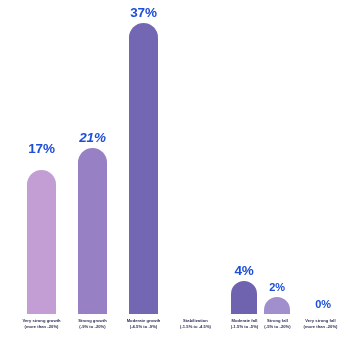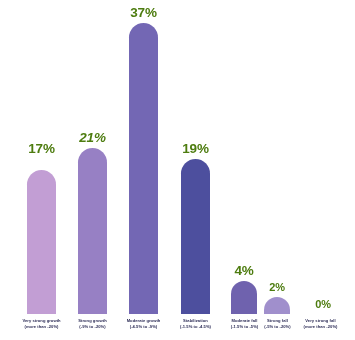--- a/index.html
+++ b/index.html
@@ -30,21 +30,21 @@
     position: absolute;
     bottom: 0;
     display: flex;
     flex-direction: column;
     align-items: center;
     justify-content: flex-end;
   }
   .bar-value {
     font-size: 13.5px;
     font-weight: bold;
-    color: #4d7c0f;
+    color: #1d4ed8;
     line-height: 1;
     margin-bottom: 4px;
     white-space: nowrap;
     letter-spacing: -0.2px;
   }
   .bar-value.small {
     font-size: 11px;
   }
   .bar-shape {
     width: 100%;
@@ -92,24 +92,20 @@
     <div class="bar-group" style="left:78px; width:29px; height:314px;font-style:italic;">
       <div class="bar-value">21%</div>
       <div class="bar-shape" style="height:166px; background:#9780c4;"></div>
     </div>
 
     <div class="bar-group" style="left:129px; width:29px; height:314px;">
       <div class="bar-value">37%</div>
       <div class="bar-shape" style="height:291px; background:#7367b4;"></div>
     </div>
 
-    <div class="bar-group" style="left:181px; width:29px; height:314px;">
-      <div class="bar-value">19%</div>
-      <div class="bar-shape" style="height:155px; background:#4d4f9e;"></div>
-    </div>
 
     <div class="bar-group" style="left:231px; width:26px; height:314px;">
       <div class="bar-value">4%</div>
       <div class="bar-shape" style="height:33px; background:#6f62ae;"></div>
     </div>
 
     <div class="bar-group" style="left:264px; width:26px; height:314px;">
       <div class="bar-value small">2%</div>
       <div class="bar-shape" style="height:17px; background:#a08fcc;"></div>
     </div>

